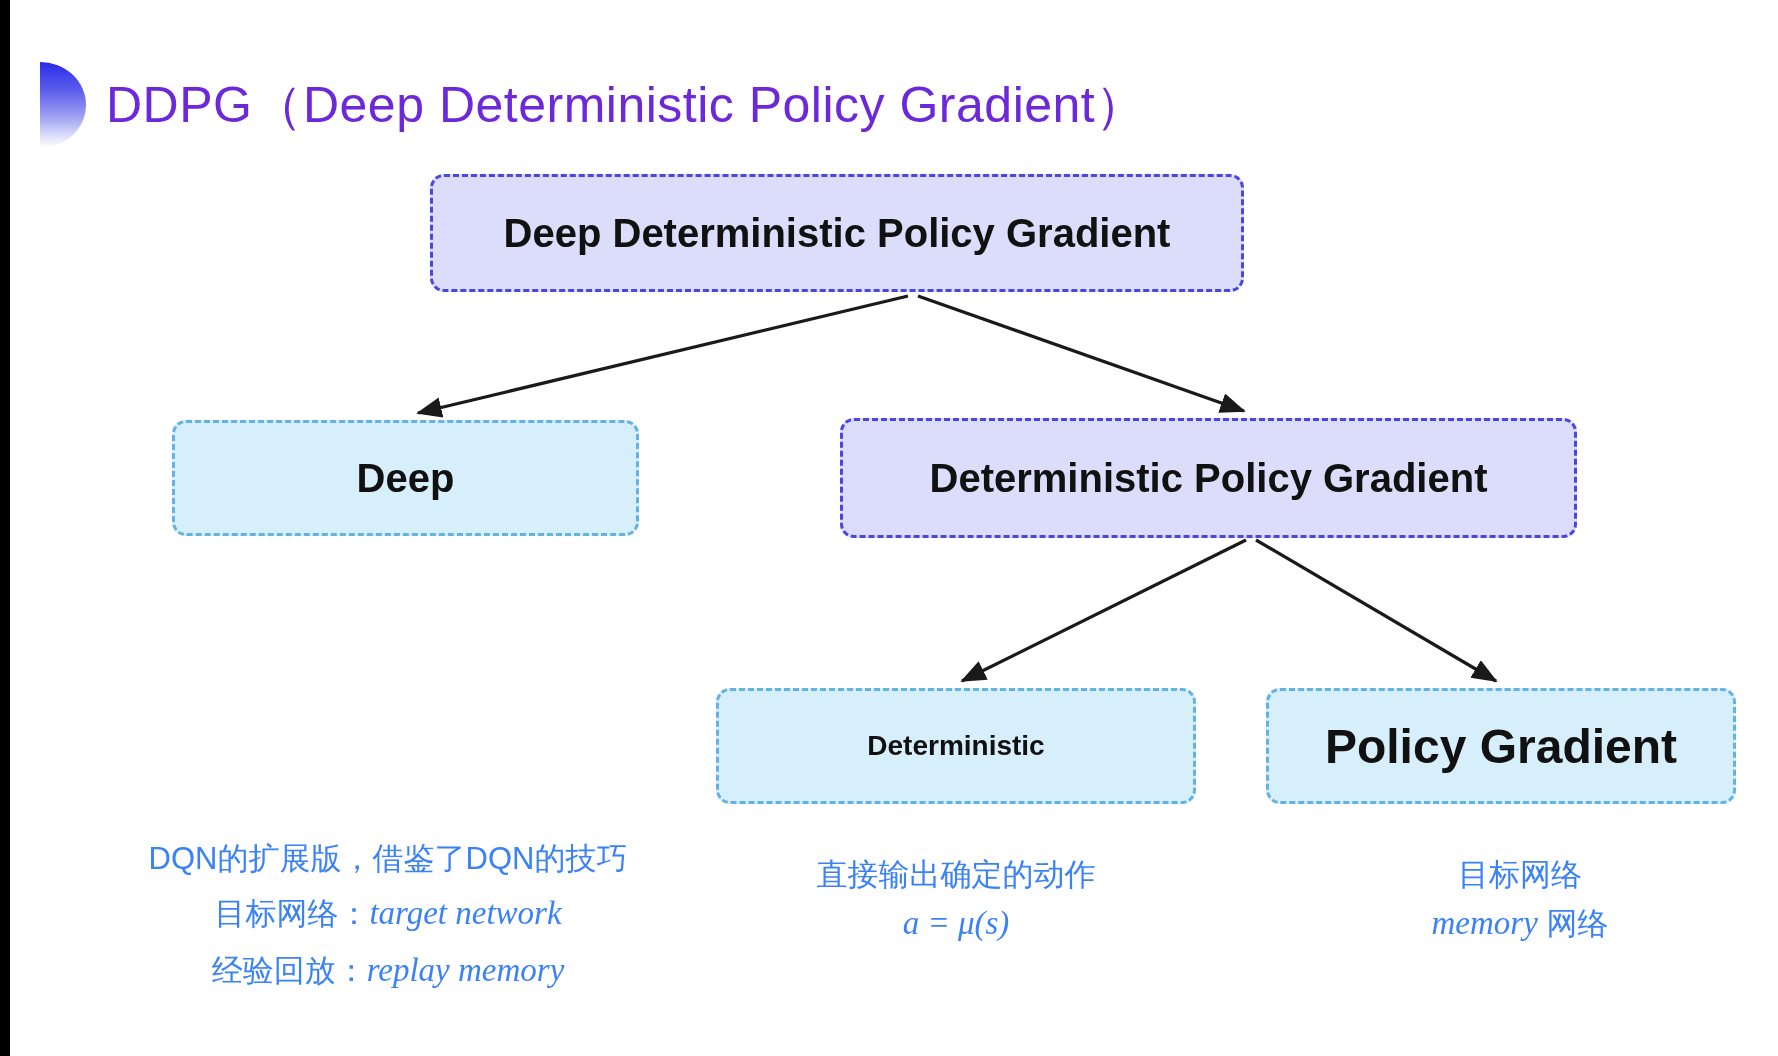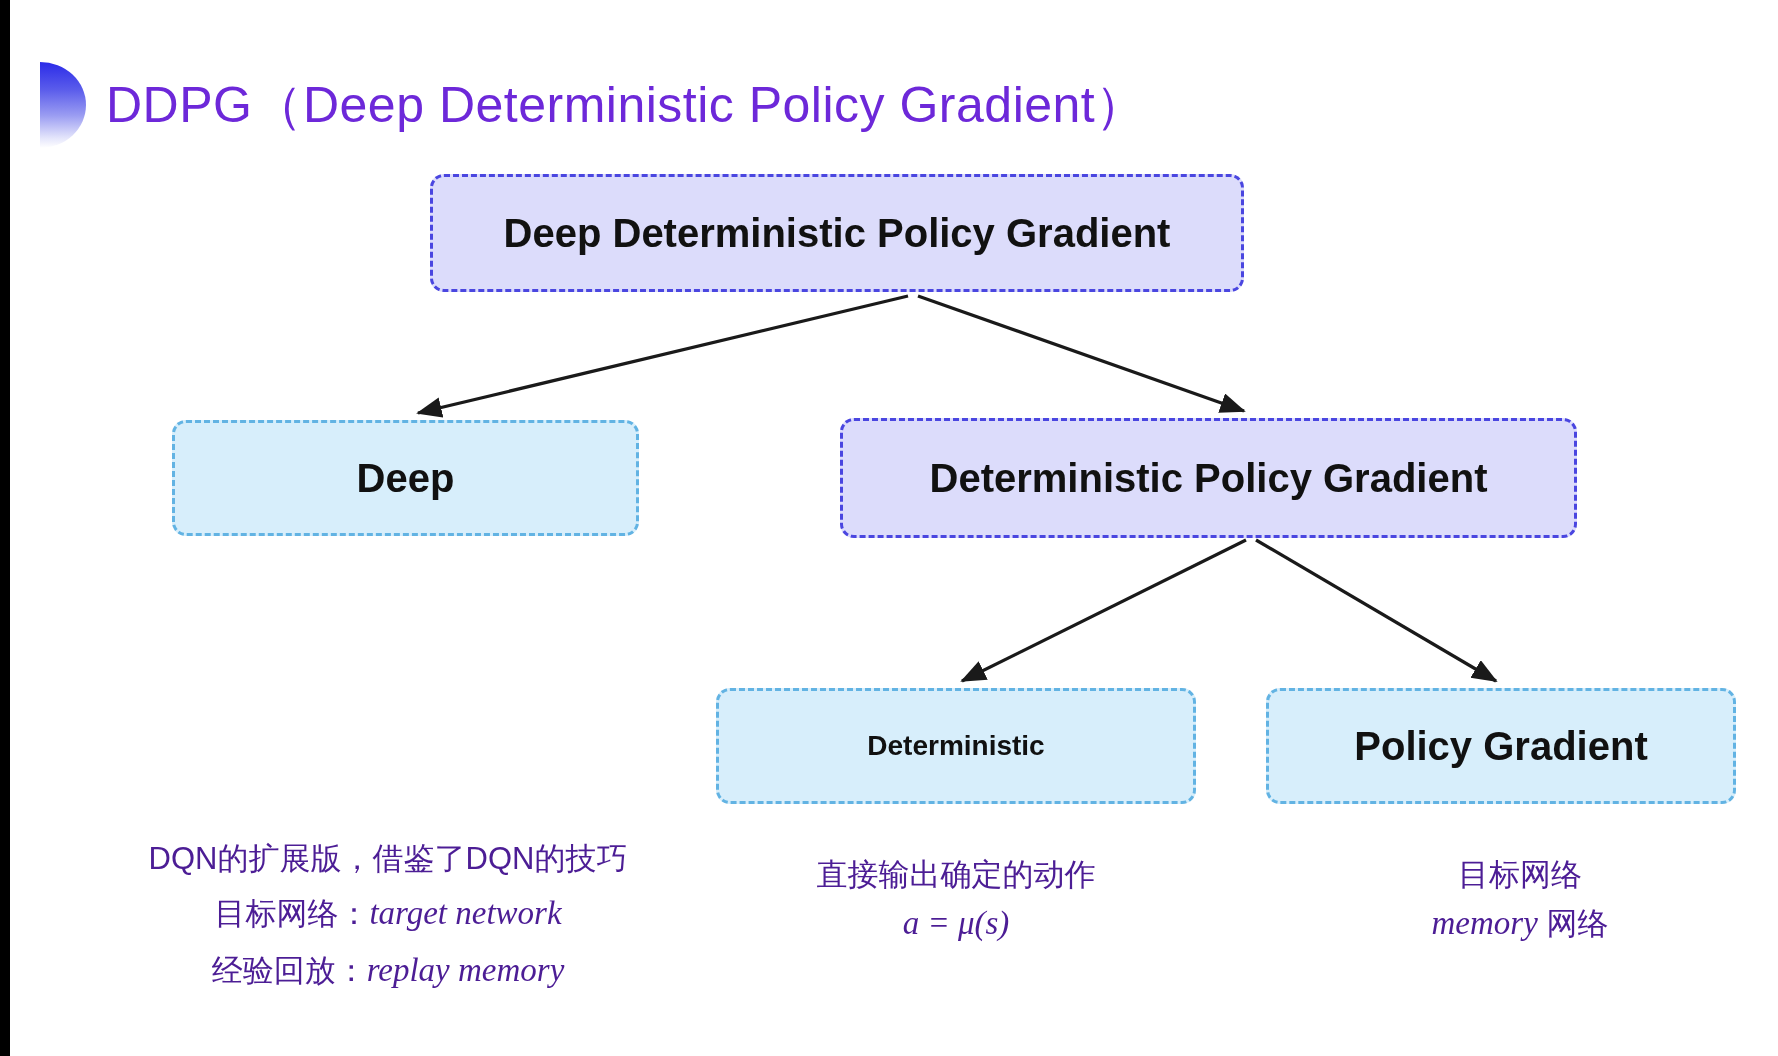--- a/index.html
+++ b/index.html
@@ -76,35 +76,35 @@
   }
   .node.blue {
     background: #d7eefb;
     border: 3px dashed #62b3e3;
   }
 
   #node-root      { left: 430px; top: 174px;  width: 814px; height: 118px; font-size: 40px; }
   #node-deep      { left: 172px; top: 420px;  width: 467px; height: 116px; font-size: 40px; }
   #node-dpg       { left: 840px; top: 418px;  width: 737px; height: 120px; font-size: 40px; }
   #node-det       { left: 716px; top: 688px;  width: 480px; height: 116px; font-size: 28px; }
-  #node-pg        { left: 1266px; top: 688px; width: 470px; height: 116px; font-size: 40px; }
+  #node-pg        { left: 1266px; top: 688px; width: 470px; height: 116px; font-size: 48px; }
 
   
   #arrow-layer {
     position: absolute;
     left: 0; top: 0;
     width: 1778px;
     height: 1056px;
     pointer-events: none;
   }
 
   
   .caption {
     position: absolute;
-    color: #4c1d95;
+    color: #3b82f6;
     text-align: center;
   }
   .cap-line {
     white-space: nowrap;
     line-height: 1.5;
   }
   .cn { font-family: "Liberation Sans", sans-serif; font-size: 31px; }
   .mathit {
     font-family: "Liberation Serif", serif;
     font-style: italic;

